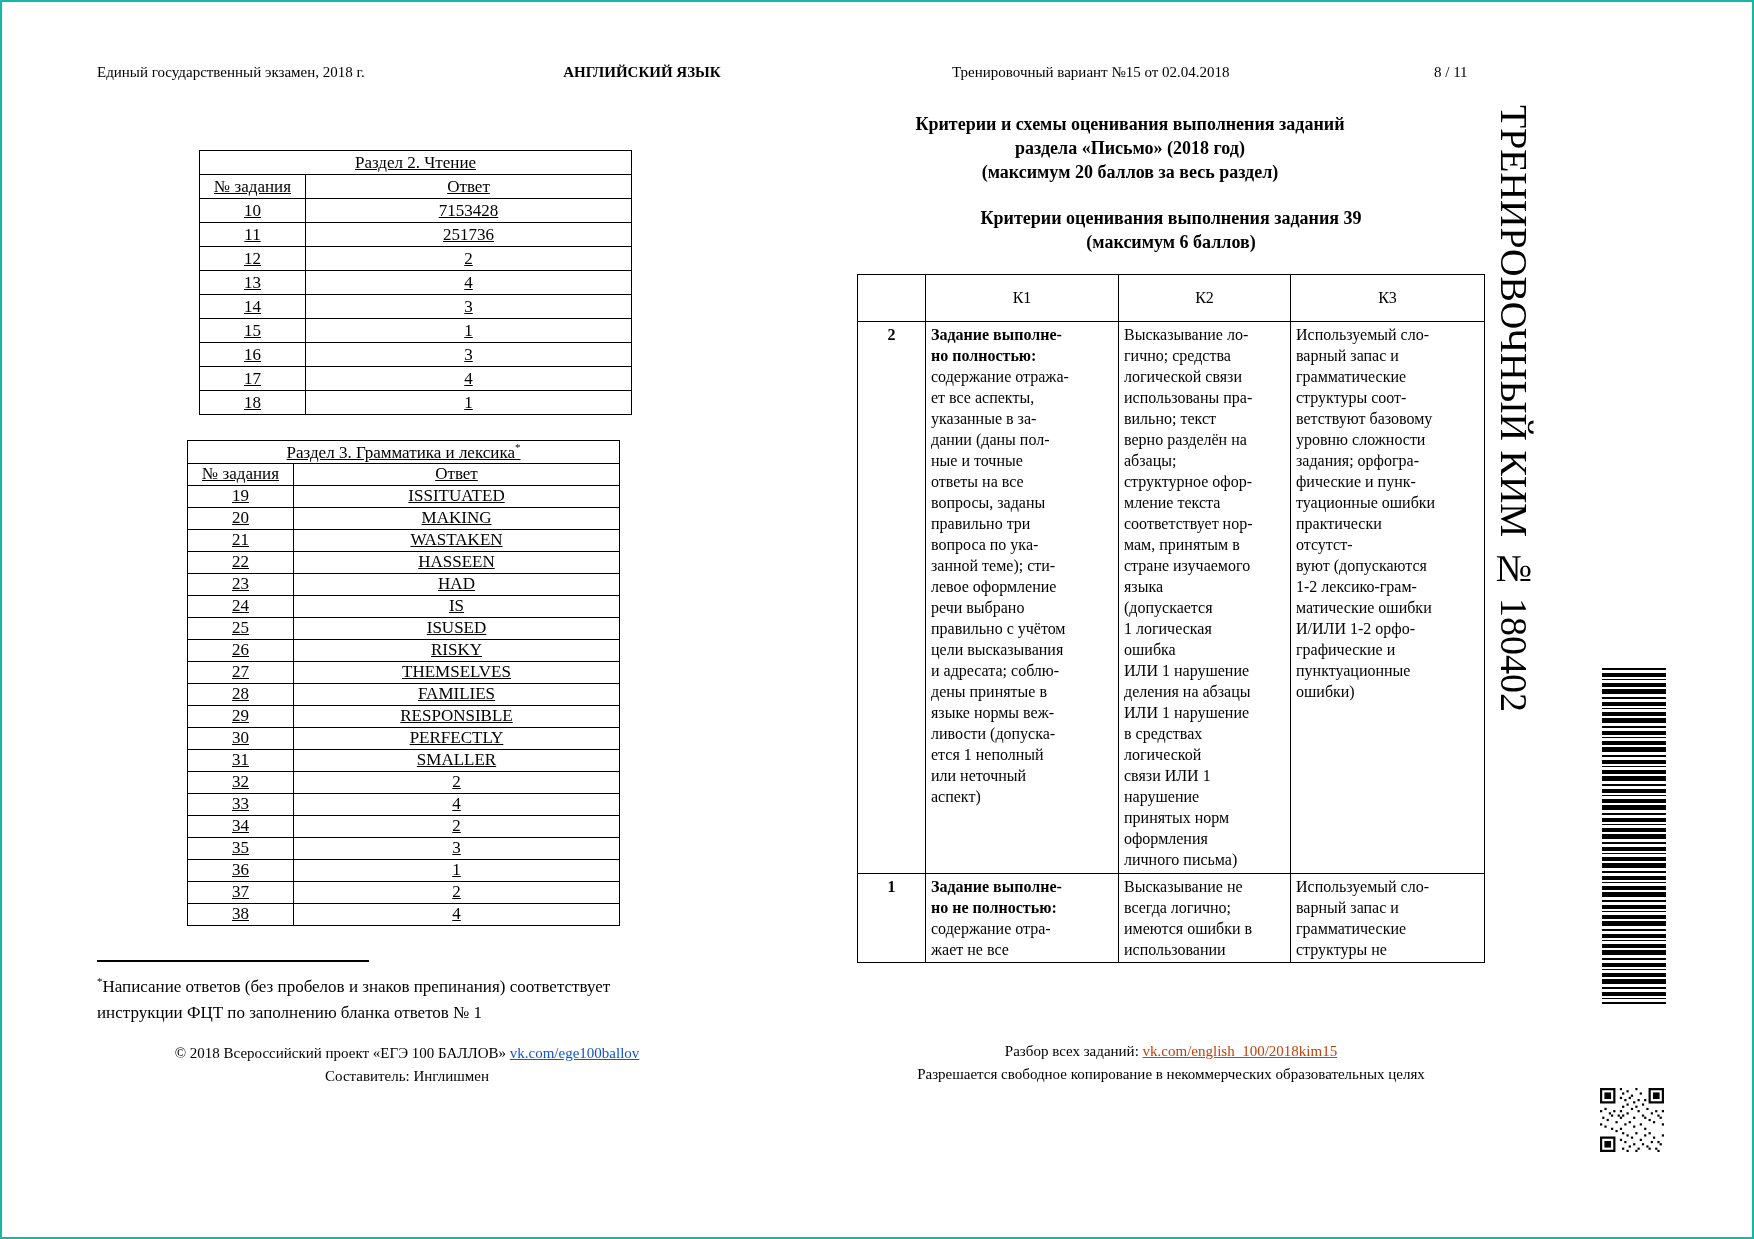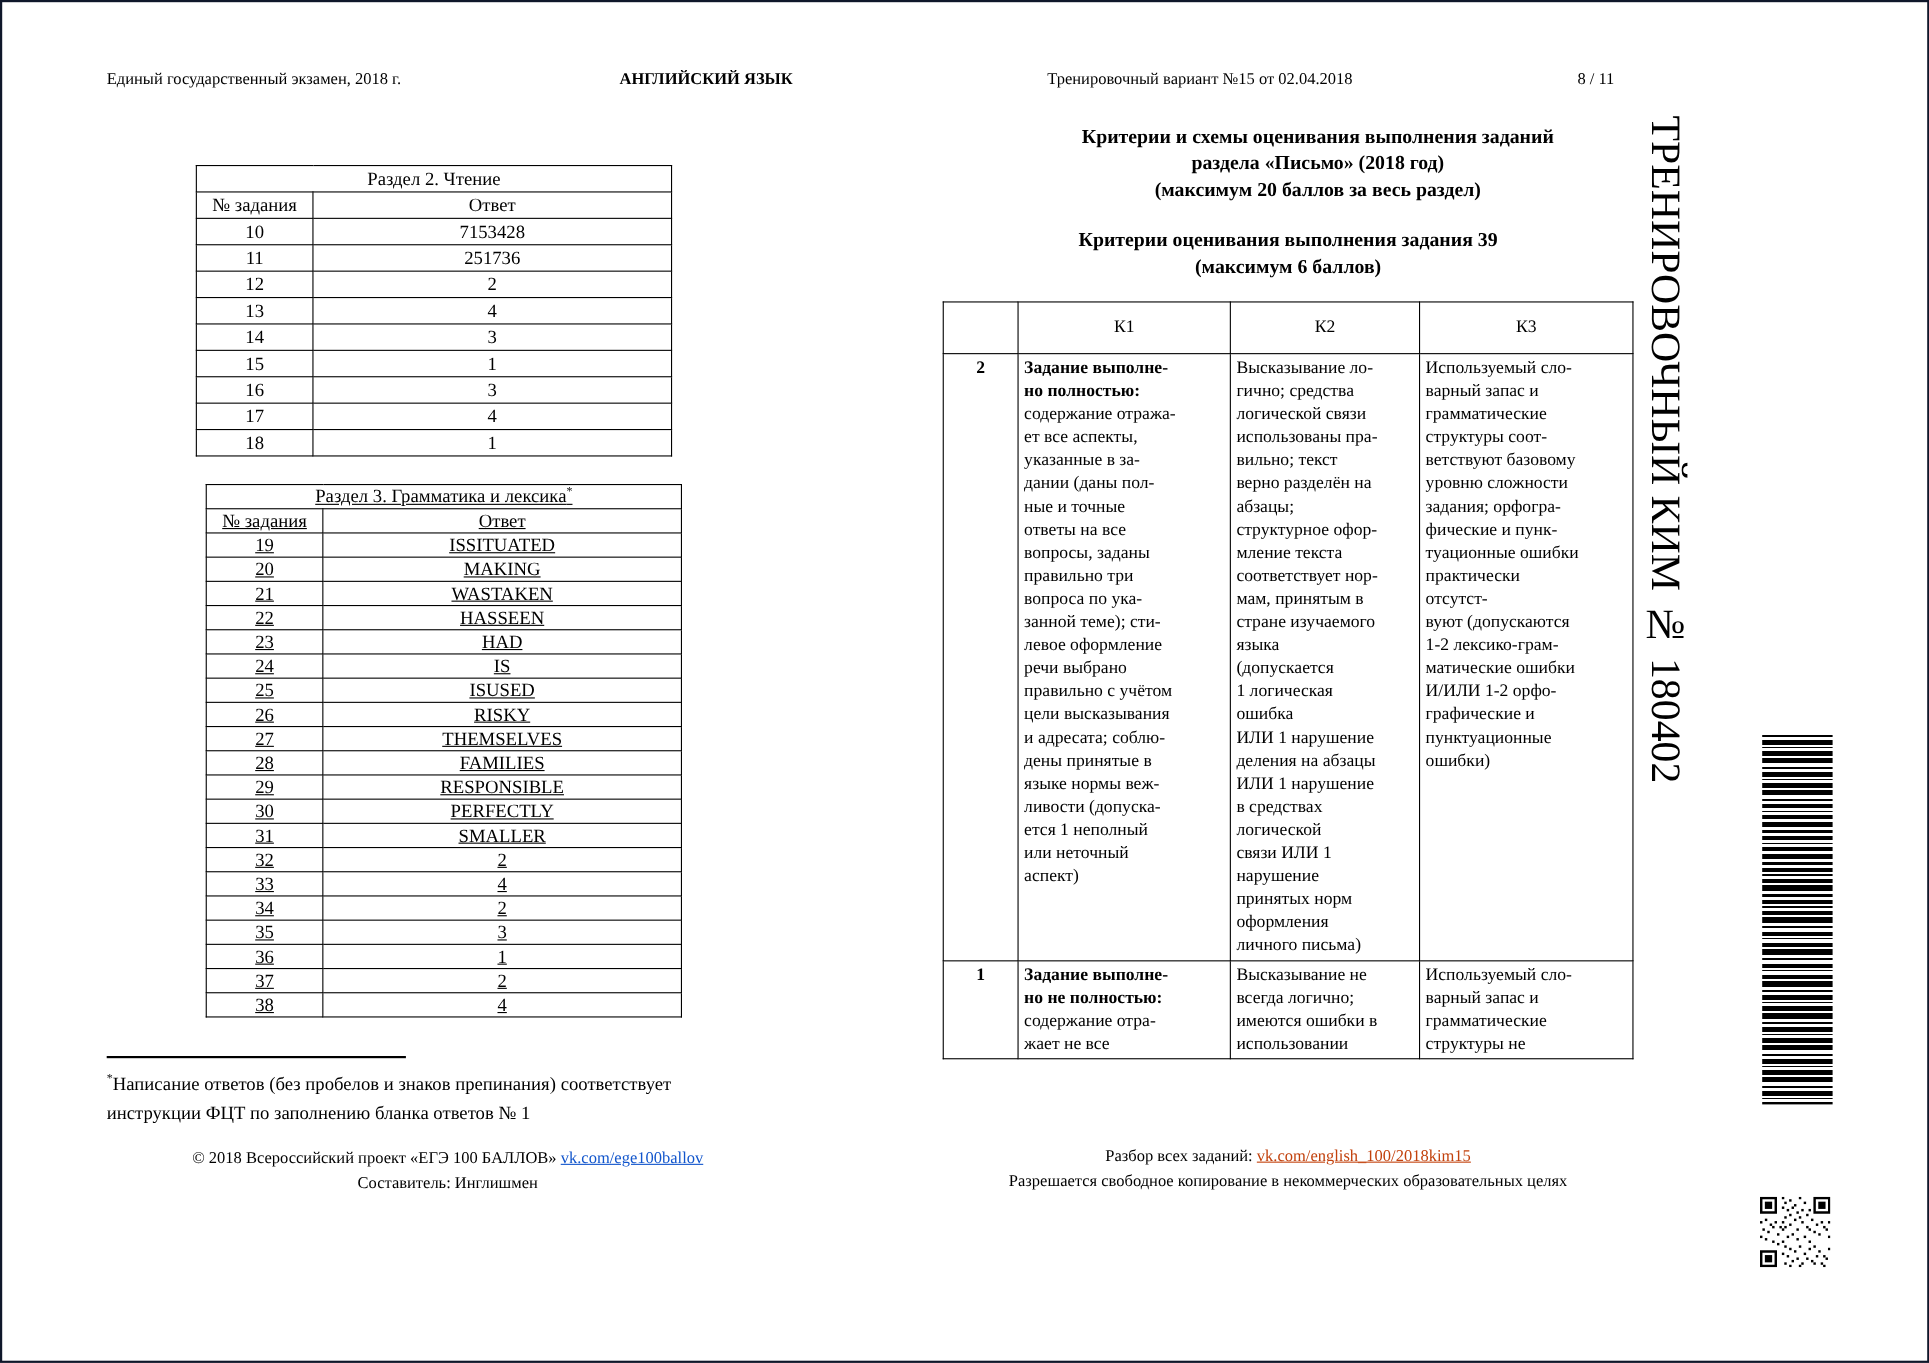--- a/index.html
+++ b/index.html
@@ -1,18 +1,18 @@
 <!DOCTYPE html>
 <html><head>
 <meta charset="utf-8">
 <style>
   html, body { margin:0; padding:0; background:#ffffff; }
   .page {
     position:relative; width:1754px; height:1239px; box-sizing:border-box;
-    background:#fff; border:2px solid #0f172a; overflow:hidden;
+    background:#fff; border:2px solid #14b8a6; overflow:hidden;
     font-family:"Liberation Serif", serif; color:#000;
   }
   .abs { position:absolute; }
   .pre { white-space:pre-line; }
   .bold { font-weight:bold; }
   .center { text-align:center; }
   .hdr { font-size:15px; }
   sup.fn { font-size:11px; vertical-align:super; }
   a.link { text-decoration:underline; cursor:pointer; }
 
@@ -44,21 +44,21 @@
 <body>
 
 <div class="page">
 
   <div class="abs hdr" style="left:95px;top:62px;">Единый государственный экзамен, 2018 г.</div>
   <div class="abs hdr bold center" style="left:400px;top:62px;width:480px;">АНГЛИЙСКИЙ ЯЗЫК</div>
   <div class="abs hdr" style="left:950px;top:62px;">Тренировочный вариант №15 от 02.04.2018</div>
   <div class="abs hdr" style="left:1432px;top:62px;">8 / 11</div>
 
 
-  <table class="ans reading abs" style="left:176px;top:148px;">
+  <table class="ans reading abs" style="left:197px;top:148px;text-decoration:underline;">
     <colgroup>
         <col style="width:106px">
         <col style="width:326px">
       </colgroup>
     <tbody>
       <tr>
         <td colspan="2">Раздел 2. Чтение</td>
       </tr>
       <tr>
         <td>№ задания</td>
@@ -207,21 +207,21 @@
   <div class="abs" style="left:95px;top:966px;width:640px;font-size:17px;line-height:26px;"><sup class="fn">*</sup><span class="pre">Написание ответов (без пробелов и знаков препинания) соответствует
 инструкции ФЦТ по заполнению бланка ответов № 1</span></div>
 
   <div class="abs center" style="left:95px;top:1040px;width:620px;font-size:15px;line-height:23px;">
     <span>© 2018 Всероссийский проект «ЕГЭ 100 БАЛЛОВ»</span>
     <a class="link" style="color: rgb(17, 85, 204); text-align: right;">vk.com/ege100ballov</a>
     <br>
     <span>Составитель: Инглишмен</span>
   </div>
 
-  <div class="abs bold center pre" style="left:882px;top:110px;width:628px;font-size:18px;line-height:24px;">Критерии и схемы оценивания выполнения заданий
+  <div class="abs bold center pre" style="left:814px;top:110px;width:628px;font-size:18px;line-height:24px;">Критерии и схемы оценивания выполнения заданий
 раздела «Письмо» (2018 год)
 (максимум 20 баллов за весь раздел)</div>
   <div class="abs bold center pre" style="left:855px;top:204px;width:628px;font-size:18px;line-height:24px;">Критерии оценивания выполнения задания 39
 (максимум 6 баллов)</div>
 
   <table class="crit abs" style="left:855px;top:272px;">
     <colgroup>
         <col style="width:68px">
         <col style="width:193px">
         <col style="width:172px">

